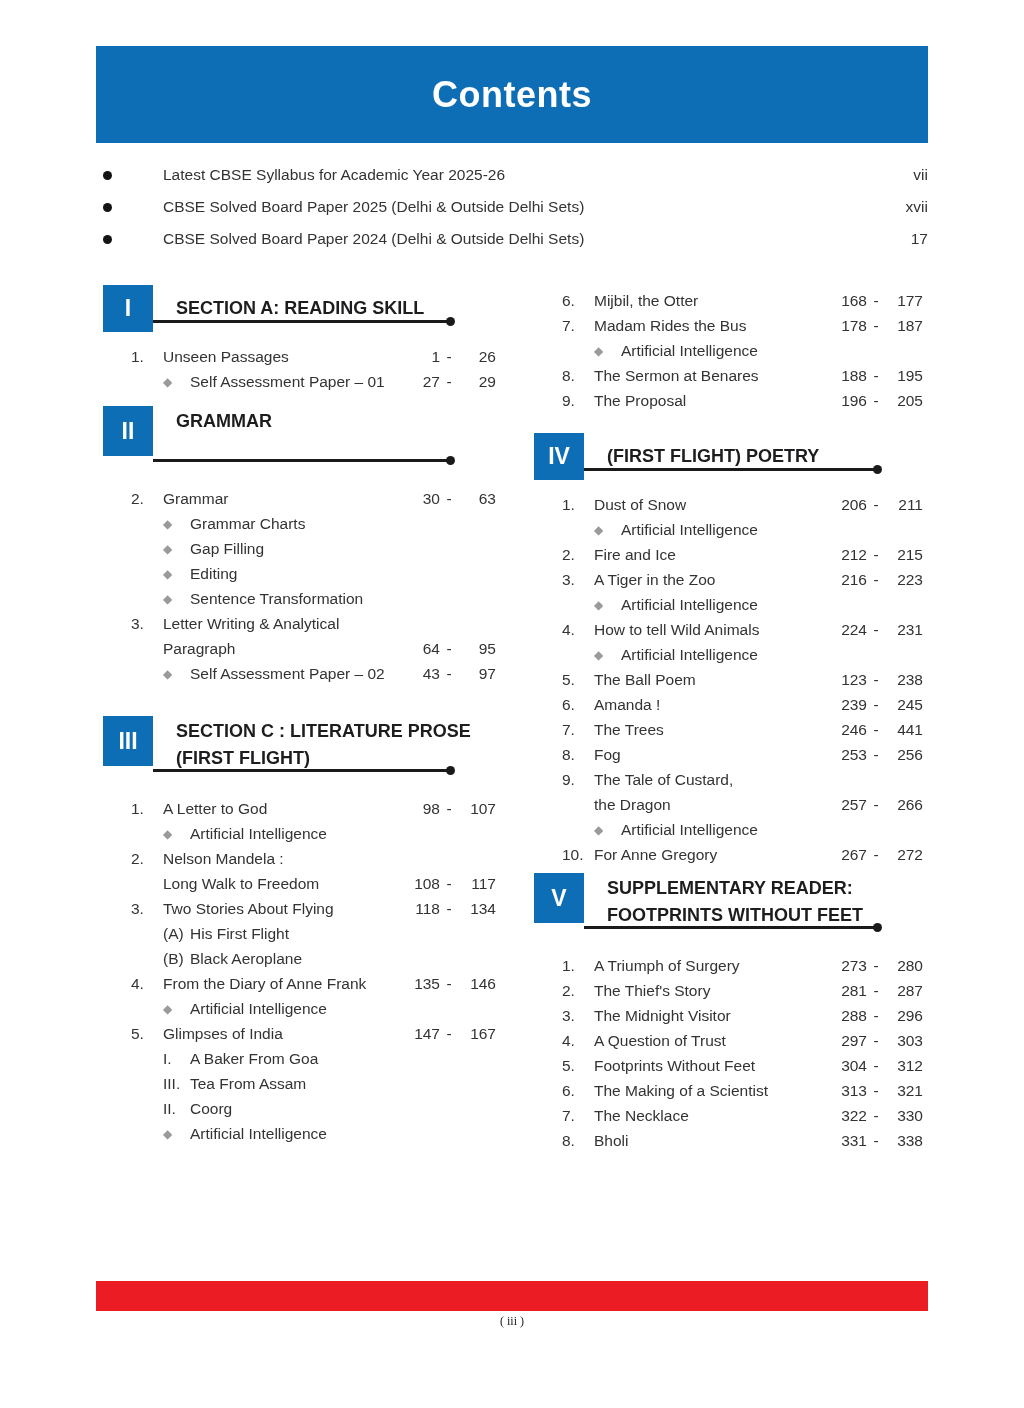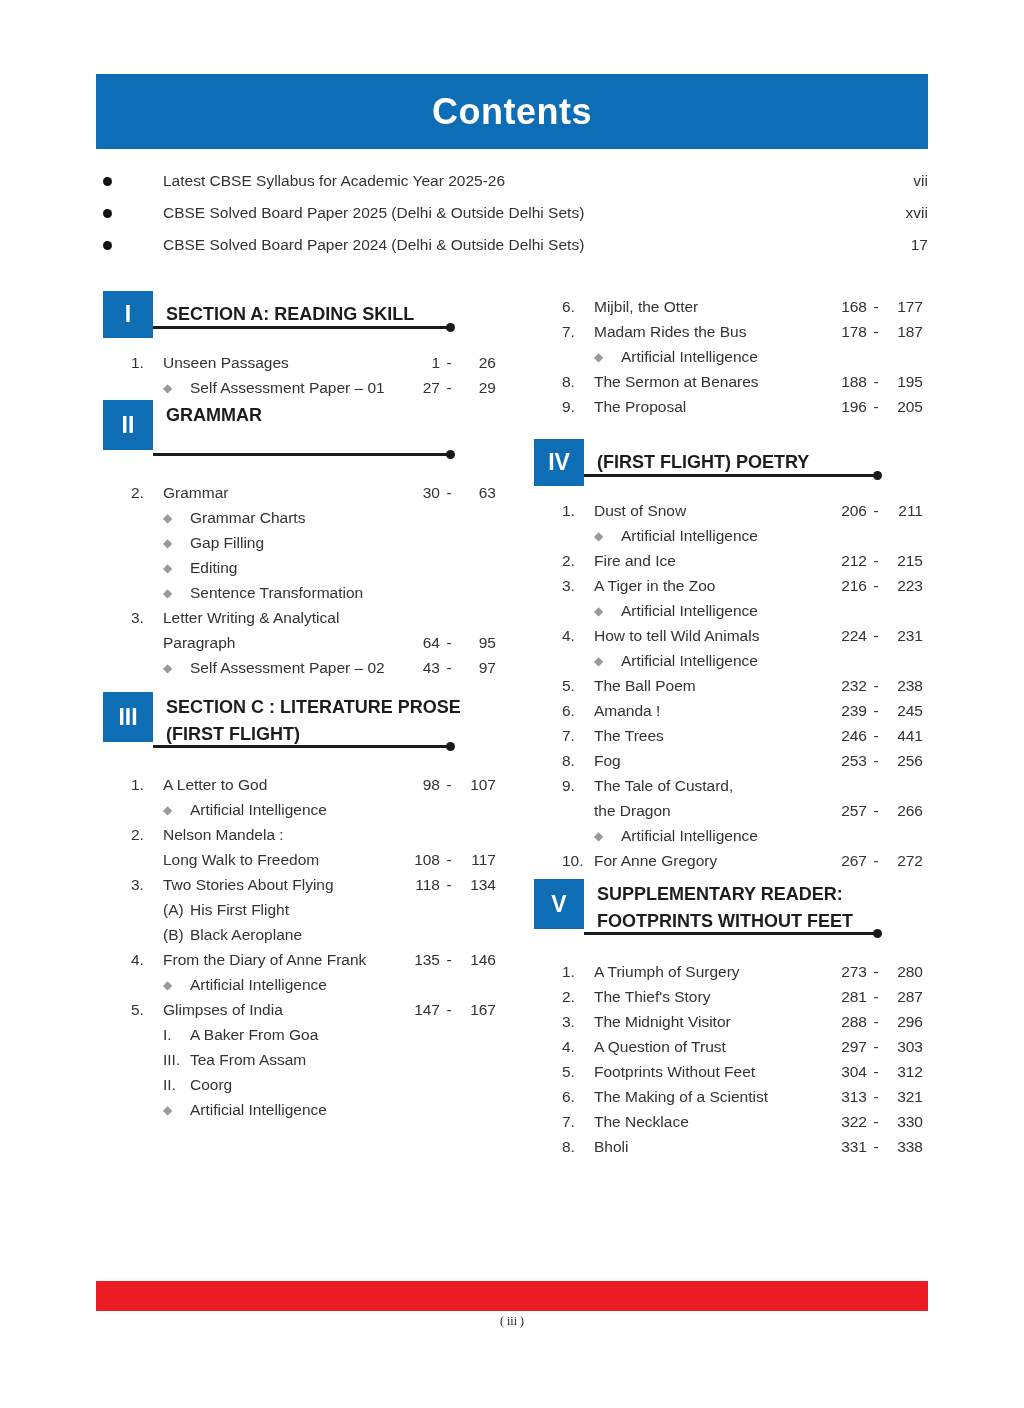--- a/index.html
+++ b/index.html
@@ -12,21 +12,21 @@
   }
   *{box-sizing:border-box;margin:0;padding:0;}
   html,body{background:#ffffff;}
   body{
     width:1024px;height:1408px;position:relative;
     font-family:"Liberation Sans", sans-serif;color:var(--body);
     overflow:hidden;
   }
   
   .banner{
-    margin:74px 96px 0;height:75px;background:var(--blue);
+    margin:46px 96px 0;height:97px;background:var(--blue);
     display:flex;align-items:center;justify-content:center;
   }
   .banner h1{color:#fff;font-size:36px;font-weight:bold;letter-spacing:.5px;}
   
   .front{list-style:none;margin:16px 96px 0;}
   .front li{display:flex;align-items:center;height:32px;font-size:15.5px;padding-left:7px;gap:32px;}
   .front .bullet{width:9px;height:9px;border-radius:50%;background:#141414;margin-right:19px;flex-shrink:0;}
   .front .lbl{flex:1;}
   .front .pg{text-align:right;flex-shrink:0;}
   
@@ -37,21 +37,21 @@
   .sec{margin-top:0;}
   .sec-head{position:relative;display:flex;align-items:flex-start;padding-left:7px;}
   .sec-head.one-line{height:47px;}
   .sec-head.two-line{height:58px;}
   .sec-badge{
     width:50px;background:var(--blue);color:#fff;font-weight:bold;font-size:23px;
     display:flex;align-items:center;justify-content:center;flex-shrink:0;
   }
   .one-line .sec-badge{height:47px;}
   .two-line .sec-badge{height:50px;}
-  .sec-titles{padding-left:13px;font-size:18px;font-weight:bold;color:var(--ink);line-height:27px;white-space:nowrap;}
+  .sec-titles{padding-left:23px;font-size:18px;font-weight:bold;color:var(--ink);line-height:27px;white-space:nowrap;}
   .one-line .sec-titles{padding-top:10px;}
   .two-line .sec-titles{padding-top:2px;}
   .sec-line{position:absolute;left:57px;right:45px;height:3px;background:var(--line);}
   .one-line .sec-line{bottom:9px;}
   .two-line .sec-line{bottom:2px;}
   .sec-line .dot{position:absolute;right:-4px;top:-3px;width:9px;height:9px;border-radius:50%;background:var(--line);display:block;}
   
   .rows{padding-left:35px;}
   .rows.mt-sm{margin-top:12px;}
   .rows.mt-lg{margin-top:22px;}
@@ -59,23 +59,23 @@
   .row{display:flex;align-items:center;height:25px;font-size:15.5px;color:var(--body);}
   .row .mk{width:32px;flex-shrink:0;}
   .row.diamond .mk,.row.alpha .mk{margin-left:32px;width:27px;}
   .row.diamond .mk{color:var(--diamond);font-size:12px;}
   .row .tx{flex:1;white-space:nowrap;overflow:hidden;}
   .row .pg{flex-shrink:0;}
   .row .pg.a{width:36px;text-align:right;}
   .row .pg.d{width:18px;text-align:center;}
   .row .pg.b{width:38px;text-align:right;}
   
-  .gap16{margin-top:0;}
+  .gap16{margin-top:12px;}
   .gap20{margin-top:20px;}
-  .gap24{margin-top:12px;}
+  .gap24{margin-top:30px;}
   .gap6{margin-top:6px;}
   
   .redbar{position:absolute;left:96px;right:96px;top:1281px;height:30px;background:var(--red);}
   .pagenum{
     position:absolute;top:1314px;left:0;width:100%;text-align:center;
     font-family:"Liberation Serif", serif;font-size:12px;color:#222;
   }
 </style>
 </head>
 <body>
@@ -415,21 +415,21 @@
           <div class="row diamond">
             <span class="mk">◆</span>
             <span class="tx">Artificial Intelligence</span>
             <span class="pg a"></span>
             <span class="pg d"></span>
             <span class="pg b"></span>
           </div>
           <div class="row num">
             <span class="mk">5.</span>
             <span class="tx">The Ball Poem</span>
-            <span class="pg a">232</span>
+            <span class="pg a">123</span>
             <span class="pg d">-</span>
             <span class="pg b">238</span>
           </div>
           <div class="row num">
             <span class="mk">6.</span>
             <span class="tx">Amanda !</span>
             <span class="pg a">239</span>
             <span class="pg d">-</span>
             <span class="pg b">245</span>
           </div>

